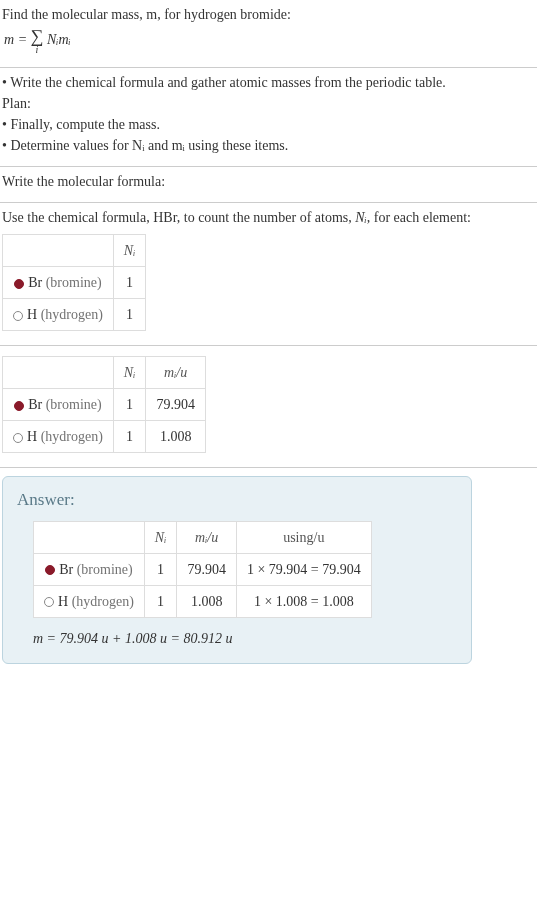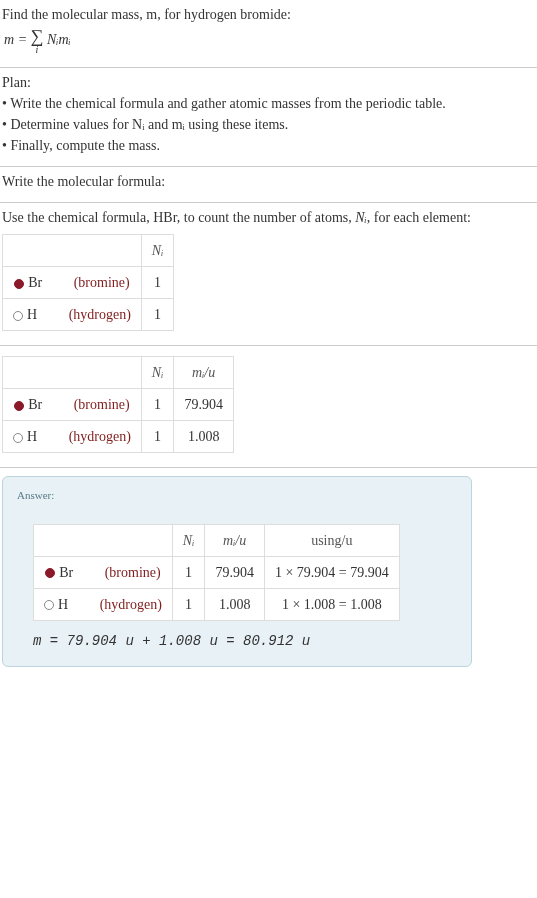--- a/index.html
+++ b/index.html
@@ -30,68 +30,67 @@
     border-collapse: collapse;
     margin: 6px 0 4px 0;
   }
   table.data th, table.data td {
     border: 1px solid #ddd;
     padding: 5px 10px;
     text-align: center;
     font-weight: normal;
   }
   table.data th { color:#555; font-style: italic;}
-  .elname { color:#7f1d1d;margin-left:28px; }
+  .elname { color:#737373; }
   .swatch {
     display:inline-block;
     width:10px; height:10px;
     border-radius:50%;
     border:1px solid #888;
     vertical-align:middle;
     margin-right:4px;
   }
   .swatch.br { background:#8a1a2a; border-color:#8a1a2a;}
   .swatch.h  { background:#fff; border-color:#888;}
   .answerbox {
     background:#e8f1f5;
     border:1px solid #bcd4df;
     border-radius:6px;
     padding:10px 14px 14px 14px;
     margin: 4px 0 8px 0;
     width: 470px;
   }
   .answerbox .label{
     color:#5a7a88;
-    font-size:11px;
-    margin-bottom:20px;
+    font-size:17px;
+    margin-bottom:8px;
   }
   .answerbox table.data { background:#fff; margin-left:16px;}
   .answerbox .final {
     margin: 10px 0 0 16px;
     font-style: italic;
-    font-family: Liberation Mono, monospace;
   }
   .nowrap { white-space: nowrap; margin-left: 8px;}
 </style>
 </head>
 <body>
 
 <div class="section">
   <div>Find the molecular mass, m, for hydrogen bromide:</div>
   <div class="formula">
     <span>m</span><span> = </span><span class="sum"><span class="sigma">∑</span><span class="idx">i</span></span><span> Nᵢmᵢ</span>
   </div>
 </div>
 <hr class="hr">
 
 <div class="section">
+  <div>• Write the chemical formula and gather atomic masses from the periodic table.</div>
   <div>Plan:</div>
-  <div>• Write the chemical formula and gather atomic masses from the periodic table.</div>
+  <div>• Finally, compute the mass.</div>
   <div>• Determine values for Nᵢ and mᵢ using these items.</div>
-  <div>• Finally, compute the mass.</div>
 </div>
 <hr class="hr">
 
 <div class="section">
   <div>Write the molecular formula:</div>
 </div>
 <hr class="hr">
 
 <div class="section">
   <div>

